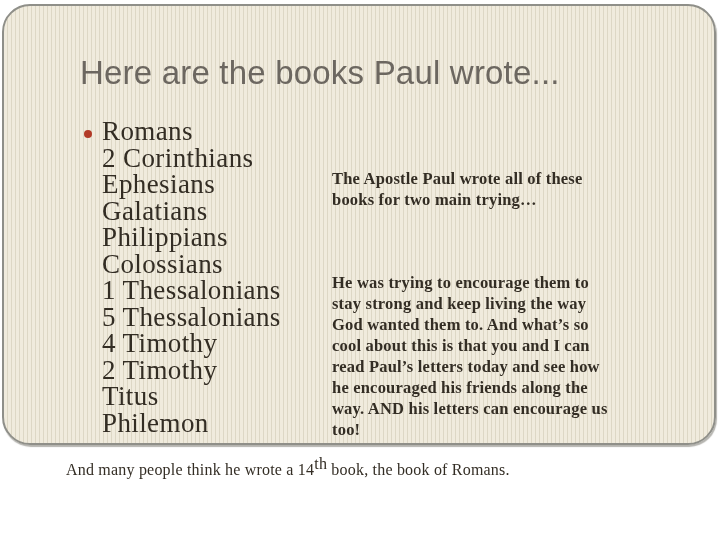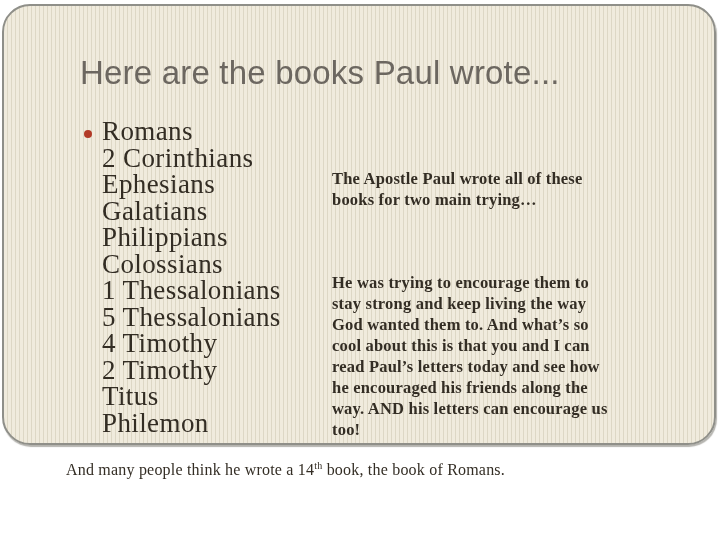--- a/index.html
+++ b/index.html
@@ -81,21 +81,21 @@
   .footnote {
     position: absolute;
     left: 62px;
     top: 455px;
     font-size: 16px;
     letter-spacing: 0.2px;
     color: var(--body-text, #332d24);
     white-space: nowrap;
   }
   .footnote sup {
-    font-size: 10px;
+    font-size: 16px;
     line-height: 0;
     margin-top: 24px;
   }
 </style>
 </head>
 <body>
 
 <div class="stage">
   <div class="slide">
 

